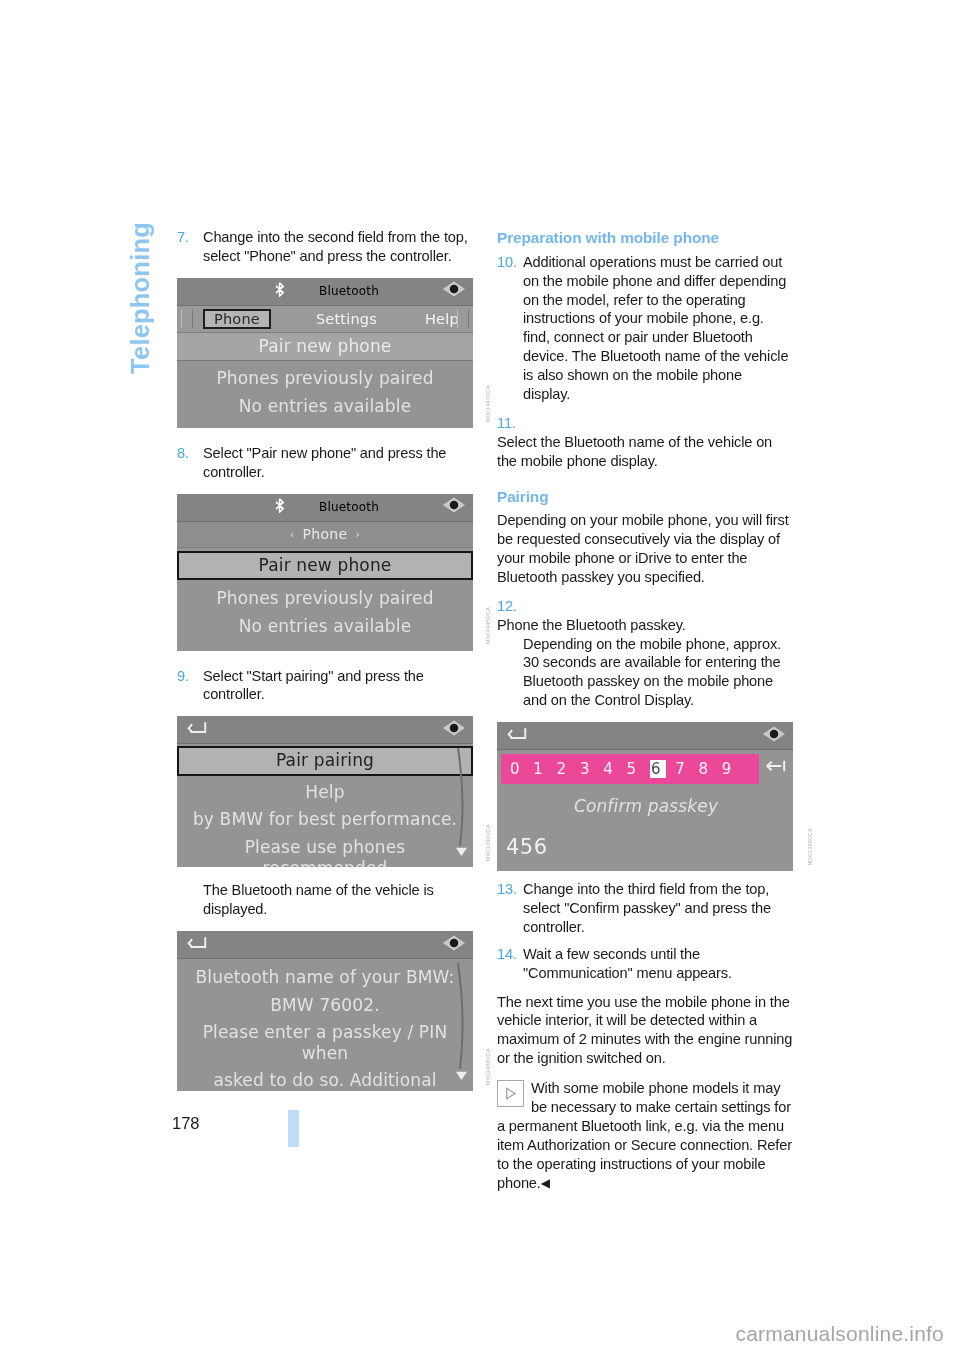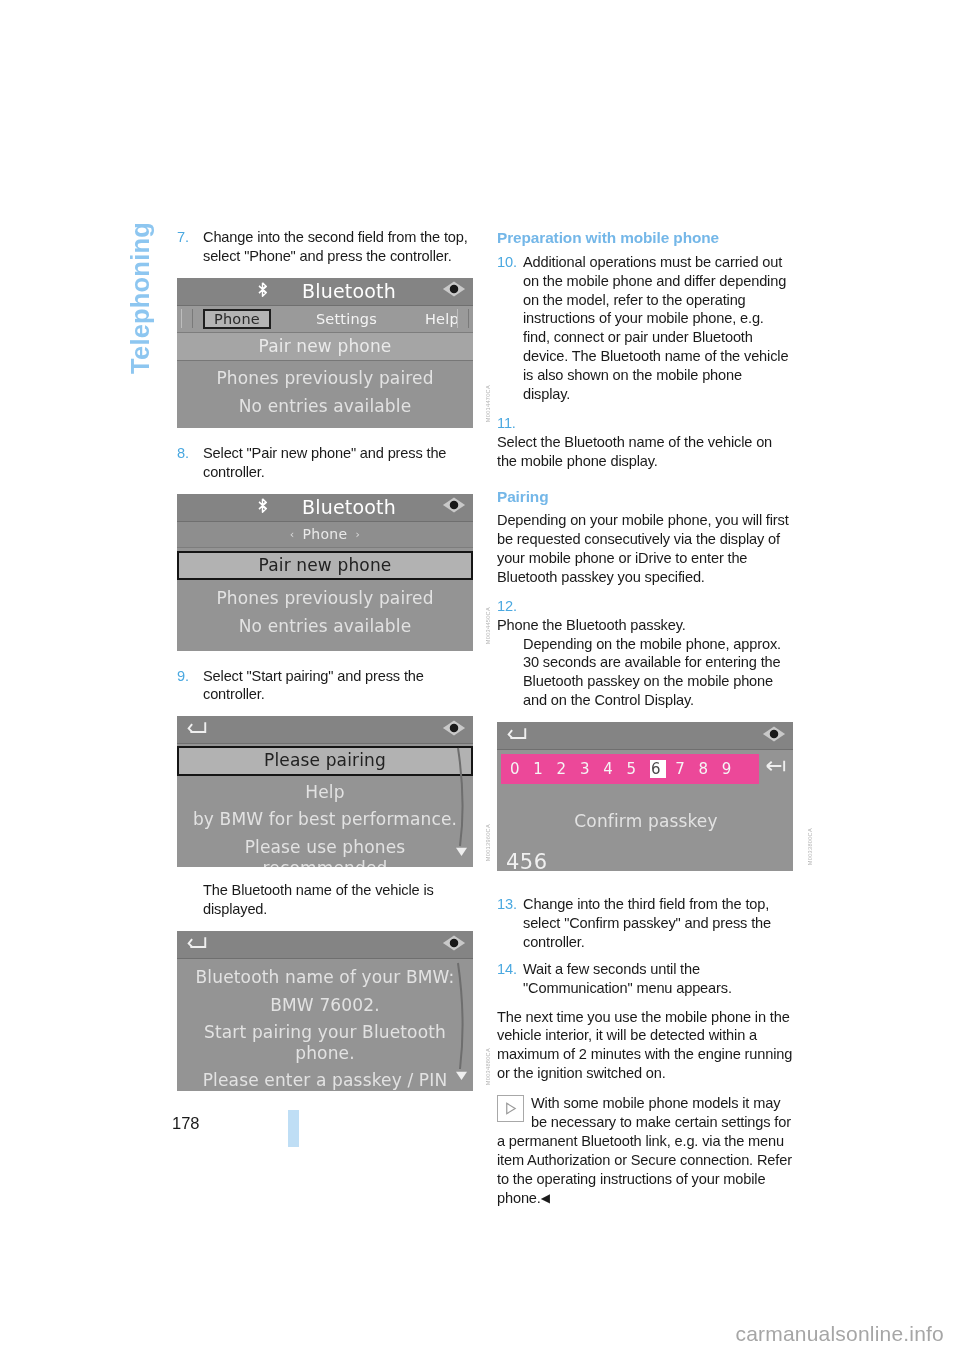--- a/index.html
+++ b/index.html
@@ -46,21 +46,21 @@
     display: flex; font-size: 14.6px; color: #1a1a1a;
     line-height: 1.295; letter-spacing: -0.15px;
   }
   .step .num {
     color: #4aa8e0; font-weight: normal; flex: 0 0 auto;
     min-width: 26px; text-align: left;
   }
   .step .txt { flex: 1 1 auto; }
   .mt8  { margin-top: 8px; }
   .mt10 { margin-top: 10px; flex-direction: column; }
-  .mt12 { margin-top: 24px; }
+  .mt12 { margin-top: 9px; }
   .mt14 { margin-top: 14px; }
   .mt16 { margin-top: 16px; }
   .indent { margin-left: 26px; }
 
   
   .note { position: relative; margin-top: 11px; font-size: 14.6px;
           color:#1a1a1a; line-height:1.295; letter-spacing:-0.15px; }
   .note .tri-box {
     float: left; width: 27px; height: 27px;
     border: 1.4px solid #a8a8a8; margin: 1px 7px 0 0;
@@ -79,21 +79,21 @@
     color: #ffffff;
     overflow: hidden;
   }
   .scr-h {
     height: 28px; background: #848484;
     display: flex; align-items: center; justify-content: center;
     position: relative;
     border-bottom: 1px solid #6f6f6f;
   }
   .scr-h .title {
-    font-size: 19px; color: #ffffff; letter-spacing: 0.2px; margin-left: 24px;
+    font-size: 12px; color: #000000; letter-spacing: 0.2px; margin-left: 24px;
   }
   .bt-icon { margin-right: 7px; display:inline-block; vertical-align:-3px; }
   .ctrl-icon { position: absolute; right: 7px; top: 50%; transform: translateY(-50%); }
   .back-icon { position: absolute; left: 9px; top: 50%; transform: translateY(-50%); }
 
   .tabrow {
     height: 27px; background: #9a9a9a;
     display: flex; align-items: center;
     border-bottom: 1px solid #7d7d7d;
     position: relative;
@@ -274,21 +274,21 @@
             </svg>
           </span>
           <span class="ctrl-icon">
             <svg width="24" height="17" viewBox="0 0 26 18">
               <polygon points="13,1 25,9 13,17 1,9" fill="#c9c9c9"></polygon>
               <circle cx="13" cy="9" r="4.6" fill="#191919"></circle>
             </svg>
           </span>
         </div>
         <div class="body-area" style="padding-top:2px;">
-          <div class="row sel">Please pairing</div>
+          <div class="row sel">Pair pairing</div>
           <div class="row dim" style="padding-top:6px;">Help</div>
           <div class="row dim">by BMW for best performance.</div>
           <div class="row dim">Please use phones recommended</div>
         </div>
         <div class="vbar">
           <svg width="12" height="112" viewBox="0 0 12 112" style="position:absolute;top:0;left:0;">
             <path d="M3 2 Q11 55 5 100" stroke="#6e6e6e" stroke-width="2" fill="none"></path>
           </svg>
           <span class="arrow-dn">
             <svg width="13" height="11" viewBox="0 0 14 12">
@@ -314,21 +314,20 @@
           <span class="ctrl-icon">
             <svg width="24" height="17" viewBox="0 0 26 18">
               <polygon points="13,1 25,9 13,17 1,9" fill="#c9c9c9"></polygon>
               <circle cx="13" cy="9" r="4.6" fill="#191919"></circle>
             </svg>
           </span>
         </div>
         <div class="body-area" style="padding-top:5px;">
           <div class="row dim">Bluetooth name of your BMW:</div>
           <div class="row dim">BMW 76002.</div>
-          <div class="row dim">Start pairing your Bluetooth phone.</div>
           <div class="row dim">Please enter a passkey / PIN when</div>
           <div class="row dim">asked to do so. Additional information</div>
 
         </div>
         <div class="vbar">
           <svg width="12" height="120" viewBox="0 0 12 120" style="position:absolute;top:0;left:0;">
             <path d="M3 2 Q11 58 5 108" stroke="#6e6e6e" stroke-width="2" fill="none"></path>
           </svg>
           <span class="arrow-dn">
             <svg width="13" height="11" viewBox="0 0 14 12">
@@ -390,21 +389,21 @@
           <div class="bsp-cell">
             <span>
               <svg width="23" height="14" viewBox="0 0 24 14">
                 <path d="M2 7 L17 7 M2 7 L7 2.5 M2 7 L7 11.5" stroke="#efefef" stroke-width="2" fill="none"></path>
                 <path d="M20 1.5 L20 12.5" stroke="#efefef" stroke-width="2"></path>
               </svg>
             </span>
           </div>
         </div>
 
-        <div class="row dim" style="padding-top:27px;padding-left:11px;">Confirm passkey</div>
+        <div class="row dim" style="padding-top:12px;padding-left:11px;font-style:italic;">Confirm passkey</div>
         <div class="big-num">456</div>
       </div>
       <div class="figcode rt">M0033800CA</div>
     </div>
 
     <div class="step mt12">
       <span class="num">13.</span>
       <span class="txt">Change into the third field from the top, select "Confirm passkey" and press the controller.</span>
     </div>
 

